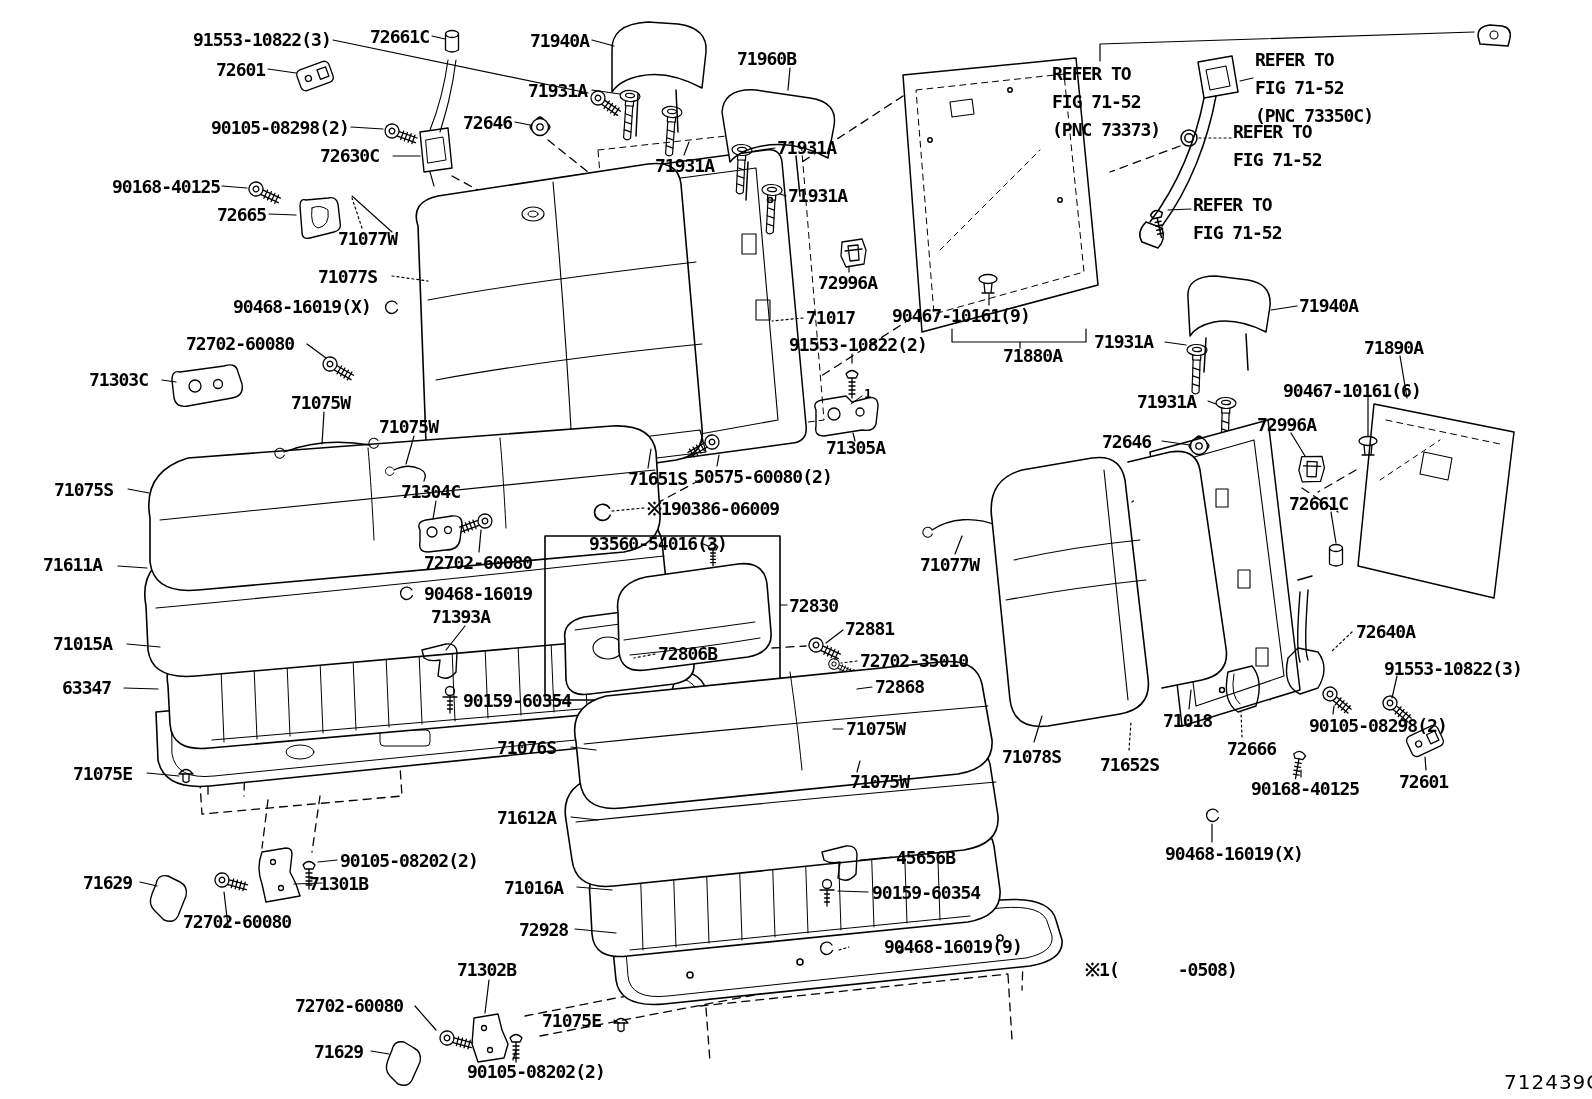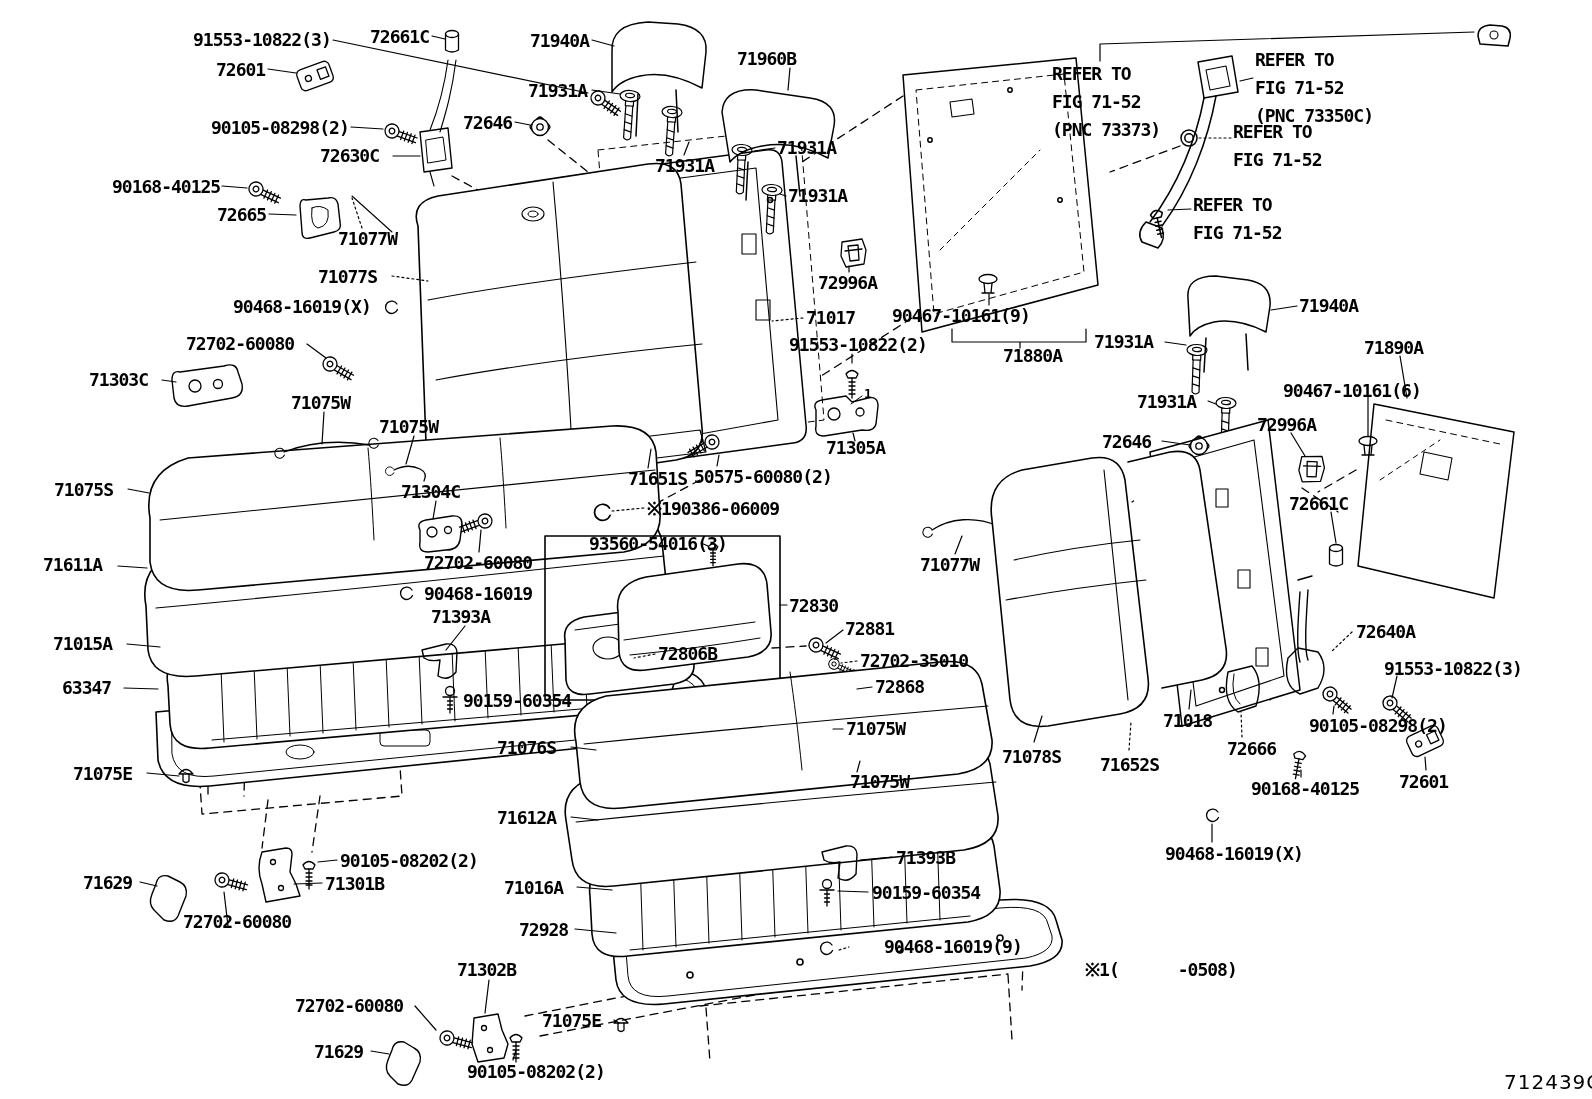--- a/index.html
+++ b/index.html
@@ -543,33 +543,33 @@
     <div class="part-label" style="left: 1356px; top: 622px;">72640A</div>
     <div class="part-label" style="left: 551px; top: 534px; margin-left: 38px;">93560-54016(3)</div>
     <div class="part-label" style="left: 789px; top: 596px;">72830</div>
     <div class="part-label" style="left: 658px; top: 644px;">72806B</div>
     <div class="part-label" style="left: 845px; top: 619px;">72881</div>
     <div class="part-label" style="left: 860px; top: 651px;">72702-35010</div>
     <div class="part-label" style="left: 875px; top: 677px;">72868</div>
     <div class="part-label" style="left: 846px; top: 719px;">71075W</div>
     <div class="part-label" style="left: 850px; top: 772px;">71075W</div>
     <div class="part-label" style="left: 340px; top: 851px;">90105-08202(2)</div>
-    <div class="part-label" style="left: 325px; top: 874px;">71301B</div>
+    <div class="part-label" style="left: 309px; top: 874px;">71301B</div>
     <div class="part-label" style="left: 83px; top: 873px;">71629</div>
     <div class="part-label" style="left: 183px; top: 912px;">72702-60080</div>
     <div class="part-label" style="left: 497px; top: 738px;">71076S</div>
     <div class="part-label" style="left: 497px; top: 808px;">71612A</div>
     <div class="part-label" style="left: 504px; top: 878px;">71016A</div>
     <div class="part-label" style="left: 519px; top: 920px;">72928</div>
     <div class="part-label" style="left: 457px; top: 960px;">71302B</div>
     <div class="part-label" style="left: 295px; top: 996px;">72702-60080</div>
     <div class="part-label" style="left: 314px; top: 1042px;">71629</div>
     <div class="part-label" style="left: 542px; top: 1011px;">71075E</div>
     <div class="part-label" style="left: 467px; top: 1062px;">90105-08202(2)</div>
-    <div class="part-label" style="left: 896px; top: 848px;">71393B</div>
+    <div class="part-label" style="left: 896px; top: 848px;">45656B</div>
     <div class="part-label" style="left: 872px; top: 883px;">90159-60354</div>
     <div class="part-label" style="left: 884px; top: 937px;">90468-16019(9)</div>
     <div class="part-label" style="left: 1002px; top: 747px;">71078S</div>
     <div class="part-label" style="left: 1100px; top: 755px;">71652S</div>
     <div class="part-label" style="left: 1163px; top: 711px;">71018</div>
     <div class="part-label" style="left: 1227px; top: 739px;">72666</div>
     <div class="part-label" style="left: 1309px; top: 716px;">90105-08298(2)</div>
     <div class="part-label" style="left: 1384px; top: 659px;">91553-10822(3)</div>
     <div class="part-label" style="left: 1251px; top: 779px;">90168-40125</div>
     <div class="part-label" style="left: 1399px; top: 772px;">72601</div>

